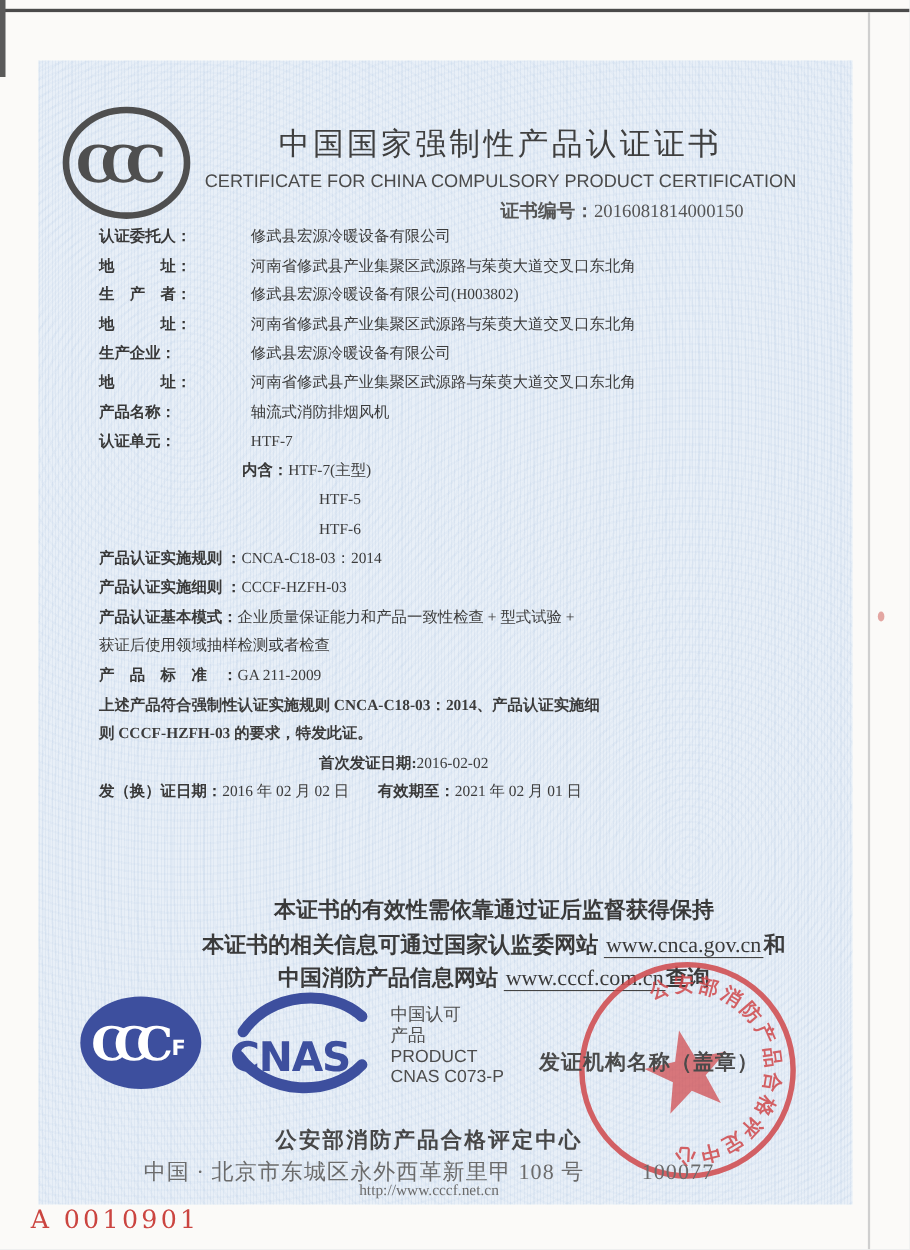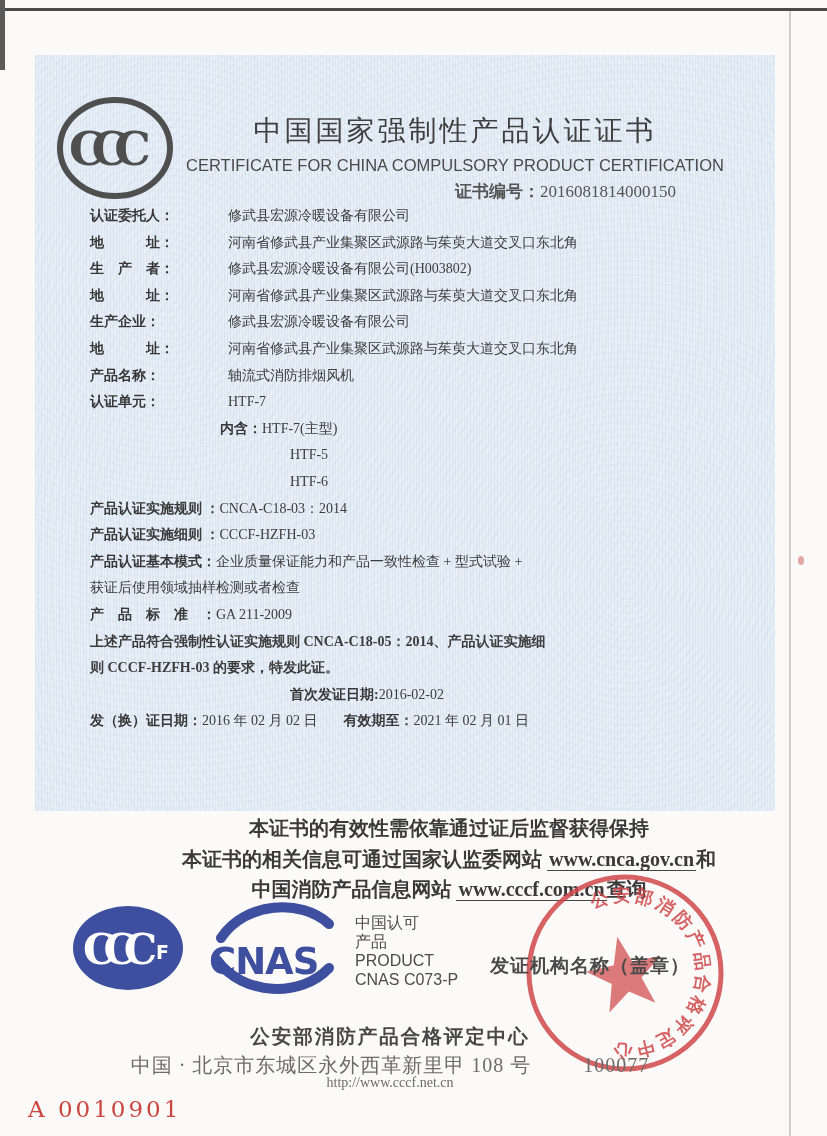--- a/index.html
+++ b/index.html
@@ -6,21 +6,21 @@
   body{background:#e9e7e3;font-family:"Liberation Serif","DejaVu Serif",serif;}
   #page{position:relative;width:827px;height:1136px;margin:0 auto;background:#fbfaf8;overflow:hidden;}
   .abs{position:absolute;}
 
   
   #top-edge{left:0;top:8px;width:827px;height:3px;background:#4b4b4b;}
   #corner-shadow{left:0;top:0;width:5px;height:70px;background:#5a5a5a;}
   #right-line{left:789px;top:11px;width:2px;height:1125px;background:#cfcfcf;}
 
   
-  #sheet{left:35px;top:55px;width:740px;height:756px;
+  #sheet{left:35px;top:55px;width:740px;height:1040px;
     background:
       repeating-linear-gradient(90deg, rgba(125,160,205,0.10) 0 1px, rgba(255,255,255,0) 1px 3px),
       repeating-radial-gradient(circle at 18% 30%, rgba(130,165,210,0.05) 0 2px, rgba(255,255,255,0) 2px 7px),
       repeating-radial-gradient(circle at 80% 70%, rgba(130,165,210,0.05) 0 2px, rgba(255,255,255,0) 2px 7px),
       #e8eff7;}
 
   .cn-title{font-size:28px;letter-spacing:3px;color:#3f3f3f;text-align:center;white-space:nowrap;}
   .en-title{font-size:16.5px;color:#4a4a4a;text-align:center;white-space:nowrap;font-family:"Liberation Sans",sans-serif;}
   .certno{font-size:17px;color:#555;white-space:nowrap;}
 
@@ -29,21 +29,21 @@
   .lb{font-weight:bold;color:#383838;}
   .lb.col{display:inline-block;width:138px;}
   .ind-neihan{padding-left:130px;}
   .ind-model{padding-left:200px;}
   .ind-first{padding-left:200px;}
   .b{font-weight:bold;}
   .sp{display:inline-block;width:26px;}
 
   #notices{left:0;top:758px;width:740px;text-align:center;font-size:20px;color:#3a3a3a;font-weight:bold;padding-left:44px;}
   #notices .row{line-height:30.5px;}
-  .url{font-weight:bold;border-bottom:1.5px solid #444;padding:0 2px;}
+  .url{font-weight:normal;border-bottom:1.5px solid #444;padding:0 2px;}
 
   #acc-text{left:320px;top:858px;width:150px;font-size:16px;line-height:19px;color:#4c4c4c;font-family:"Liberation Sans",sans-serif;}
   #seal-caption{left:455px;top:898px;width:280px;font-size:19px;font-weight:bold;color:#4a4a4a;letter-spacing:1px;white-space:nowrap;}
   #seal-wrap{left:485px;top:813px;width:210px;height:210px;transform:rotate(-12deg);opacity:.85;}
 
   #footer-org{left:0;top:968px;width:710px;text-align:center;font-size:19.5px;font-weight:bold;color:#474747;letter-spacing:2px;}
   #footer-addr{left:0;top:997px;width:710px;text-align:center;font-size:20px;color:#6b6b6b;letter-spacing:1px;}
   #footer-url{left:0;top:1020px;width:710px;text-align:center;font-size:14px;color:#6b6b6b;}
   #serial{left:28px;top:1096px;font-size:23px;color:#cb4540;letter-spacing:3px;font-family:"DejaVu Serif",serif;}
   #red-mark{left:798px;top:556px;width:6px;height:9px;background:#d9827e;border-radius:50%;opacity:.7;}
@@ -80,21 +80,21 @@
       <div class="row"><span class="lb col">产品名称：</span><span>轴流式消防排烟风机</span></div>
       <div class="row"><span class="lb col">认证单元：</span><span>HTF-7</span></div>
       <div class="row ind-neihan"><span class="lb">内含：</span><span>HTF-7(主型)</span></div>
       <div class="row ind-model"><span>HTF-5</span></div>
       <div class="row ind-model"><span>HTF-6</span></div>
       <div class="row"><span class="lb">产品认证实施规则 ：</span><span>CNCA-C18-03：2014</span></div>
       <div class="row"><span class="lb">产品认证实施细则 ：</span><span>CCCF-HZFH-03</span></div>
       <div class="row"><span class="lb">产品认证基本模式：</span><span>企业质量保证能力和产品一致性检查 + 型式试验 +</span></div>
       <div class="row"><span>获证后使用领域抽样检测或者检查</span></div>
       <div class="row"><span class="lb">产　品　标　准　：</span><span>GA 211-2009</span></div>
-      <div class="row b">上述产品符合强制性认证实施规则 CNCA-C18-05：2014、产品认证实施细</div>
+      <div class="row b">上述产品符合强制性认证实施规则 CNCA-C18-03：2014、产品认证实施细</div>
       <div class="row b">则 CCCF-HZFH-03 的要求，特发此证。</div>
       <div class="row ind-first"><span class="lb">首次发证日期:</span><span>2016-02-02</span></div>
       <div class="row"><span class="lb">发（换）证日期：</span><span>2016 年 02 月 02 日</span><span class="sp"></span><span class="lb">有效期至：</span><span>2021 年 02 月 01 日</span></div>
     </div>
 
     <div class="abs" id="notices">
       <div class="row">本证书的有效性需依靠通过证后监督获得保持</div>
       <div class="row"><span>本证书的相关信息可通过国家认监委网站</span> <span class="url">www.cnca.gov.cn</span><span>和</span></div>
       <div class="row"><span>中国消防产品信息网站</span> <span class="url">www.cccf.com.cn</span><span>查询</span></div>
     </div>

